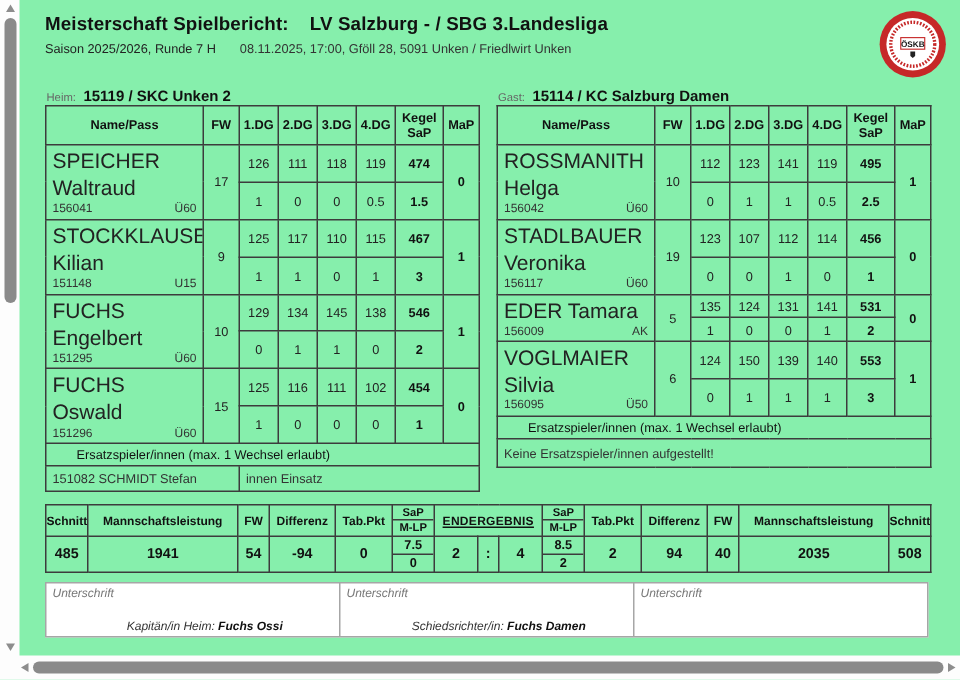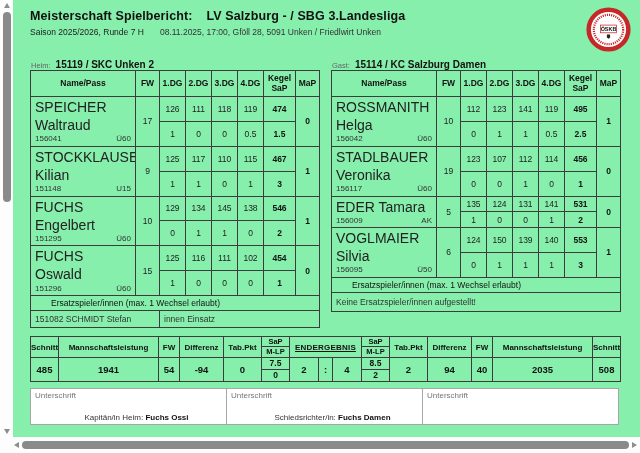--- a/index.html
+++ b/index.html
@@ -63,21 +63,21 @@
   table.summary .vrow td { font-size:9.5px; font-weight:bold; height:23px; color:#111; }
   td.ender { text-decoration:underline; letter-spacing:0.2px; }
   .stk { padding:0 !important; }
   .stk .stk-t { border-bottom:1px solid #3c3c3c; }
   .hrow .stk div { height:10px; line-height:10px; font-size:7.5px; }
   .vrow .stk div { height:11.5px; line-height:11.5px; font-size:8.5px; }
   .score-num { font-size:14px; }
 
   
   .signatures { display:flex; margin-top:6px; width:590px; }
-  .sig-box { width:197px; height:37px; border:1px solid #a6a6a6; position:relative; background:#fff; }
+  .sig-box { width:197px; height:37px; border:1px solid #a6a6a6; position:relative; background:#fff;font-style:italic; }
   .sig-box + .sig-box { margin-left:-1px; }
   .sig-label { position:absolute; top:2px; left:4px; font-size:8px; color:#777; }
   .sig-footer { position:absolute; bottom:2px; left:16px; right:0; text-align:center; font-size:8px; color:#333; }
   .sig-footer b { color:#111; }
 </style>
 </head>
 <body>
 
 <div class="viewport">
 

